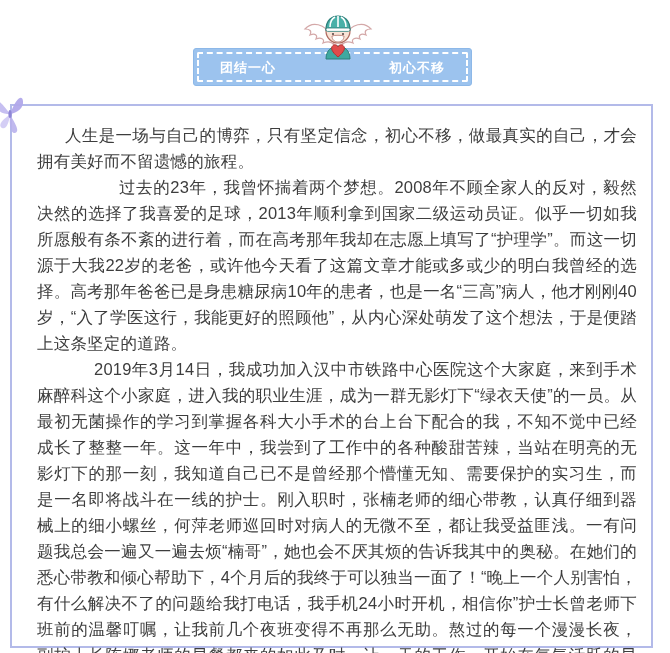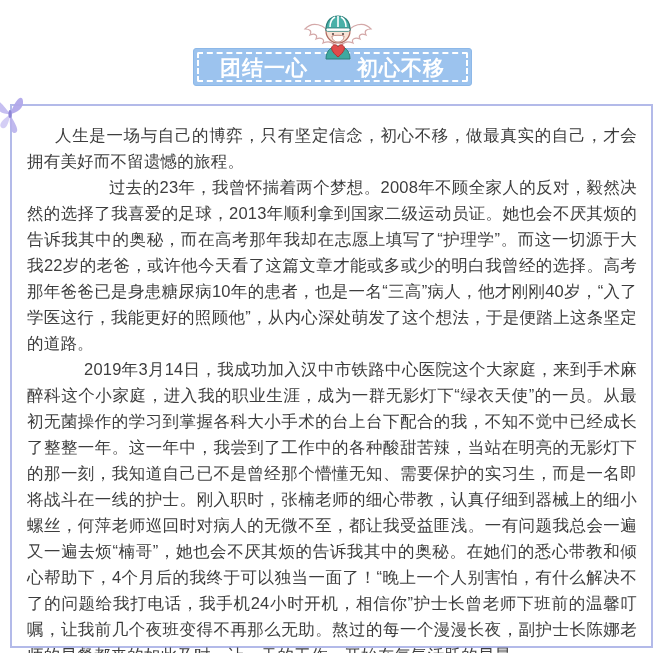--- a/index.html
+++ b/index.html
@@ -48,38 +48,38 @@
   .banner::after {
     content: "";
     position: absolute;
     inset: 3px;
     border: 2px dashed #ffffff;
     border-radius: 2px;
     pointer-events: none;
   }
   .banner .label {
     color: #ffffff;
-    font-size: 21px;
+    font-size: 13px;
     font-weight: bold;
     letter-spacing: 1px;
     line-height: 1;
     position: relative;
     z-index: 1;
   }
 
   
   .article-panel {
     position: absolute;
     left: 10px;
     top: 104px;
     width: 643px;
     height: 544px;
     border: 2px solid #b3bae9;
     box-sizing: border-box;
-    padding: 16px 14px 0 15px;
+    padding: 16px 14px 0 25px;
     background: #ffffff;
   }
   .article-panel p {
     margin: 0;
     font-size: 16.5px;
     line-height: 26px;
     color: #3d3d3d;
     text-align: justify;
     letter-spacing: 0.2px;
   }
@@ -132,17 +132,17 @@
   <svg class="butterfly" viewBox="0 0 32 46" xmlns="http://www.w3.org/2000/svg" aria-hidden="true">
     <path d="M14 22 C4 8 0 6 1 14 C2 20 7 22 14 22 Z" fill="#c3bcf0" opacity="0.95"></path>
     <path d="M14 22 C20 6 26 2 27 9 C28 16 21 21 14 22 Z" fill="#b1a8ea" opacity="0.95"></path>
     <path d="M14 23 C5 28 2 34 6 36 C10 38 13 31 14 23 Z" fill="#cfc9f4" opacity="0.9"></path>
     <path d="M14 23 C20 32 24 40 19 41 C15 42 13 33 14 23 Z" fill="#b9b1ec" opacity="0.9"></path>
     <ellipse cx="14" cy="22" rx="1.6" ry="4" fill="#8f86d6"></ellipse>
   </svg>
 
   <div class="article-panel">
     <p class="p1">人生是一场与自己的博弈，只有坚定信念，初心不移，做最真实的自己，才会拥有美好而不留遗憾的旅程。</p>
-    <p class="p2">过去的23年，我曾怀揣着两个梦想。2008年不顾全家人的反对，毅然决然的选择了我喜爱的足球，2013年顺利拿到国家二级运动员证。她也会不厌其烦的告诉我其中的奥秘，而在高考那年我却在志愿上填写了“护理学”。而这一切源于大我22岁的老爸，或许他今天看了这篇文章才能或多或少的明白我曾经的选择。高考那年爸爸已是身患糖尿病10年的患者，也是一名“三高”病人，他才刚刚40岁，“入了学医这行，我能更好的照顾他”，从内心深处萌发了这个想法，于是便踏上这条坚定的道路。</p>
+    <p class="p2">过去的23年，我曾怀揣着两个梦想。2008年不顾全家人的反对，毅然决然的选择了我喜爱的足球，2013年顺利拿到国家二级运动员证。似乎一切如我所愿般有条不紊的进行着，而在高考那年我却在志愿上填写了“护理学”。而这一切源于大我22岁的老爸，或许他今天看了这篇文章才能或多或少的明白我曾经的选择。高考那年爸爸已是身患糖尿病10年的患者，也是一名“三高”病人，他才刚刚40岁，“入了学医这行，我能更好的照顾他”，从内心深处萌发了这个想法，于是便踏上这条坚定的道路。</p>
     <p class="p3">2019年3月14日，我成功加入汉中市铁路中心医院这个大家庭，来到手术麻醉科这个小家庭，进入我的职业生涯，成为一群无影灯下“绿衣天使”的一员。从最初无菌操作的学习到掌握各科大小手术的台上台下配合的我，不知不觉中已经成长了整整一年。这一年中，我尝到了工作中的各种酸甜苦辣，当站在明亮的无影灯下的那一刻，我知道自己已不是曾经那个懵懂无知、需要保护的实习生，而是一名即将战斗在一线的护士。刚入职时，张楠老师的细心带教，认真仔细到器械上的细小螺丝，何萍老师巡回时对病人的无微不至，都让我受益匪浅。一有问题我总会一遍又一遍去烦“楠哥”，她也会不厌其烦的告诉我其中的奥秘。在她们的悉心带教和倾心帮助下，4个月后的我终于可以独当一面了！“晚上一个人别害怕，有什么解决不了的问题给我打电话，我手机24小时开机，相信你”护士长曾老师下班前的温馨叮嘱，让我前几个夜班变得不再那么无助。熬过的每一个漫漫长夜，副护士长陈娜老师的早餐都来的如此及时，让一天的工作，开始在气氛活跃的早晨。</p>
   </div>
 
 </div>
 
 </body></html>

